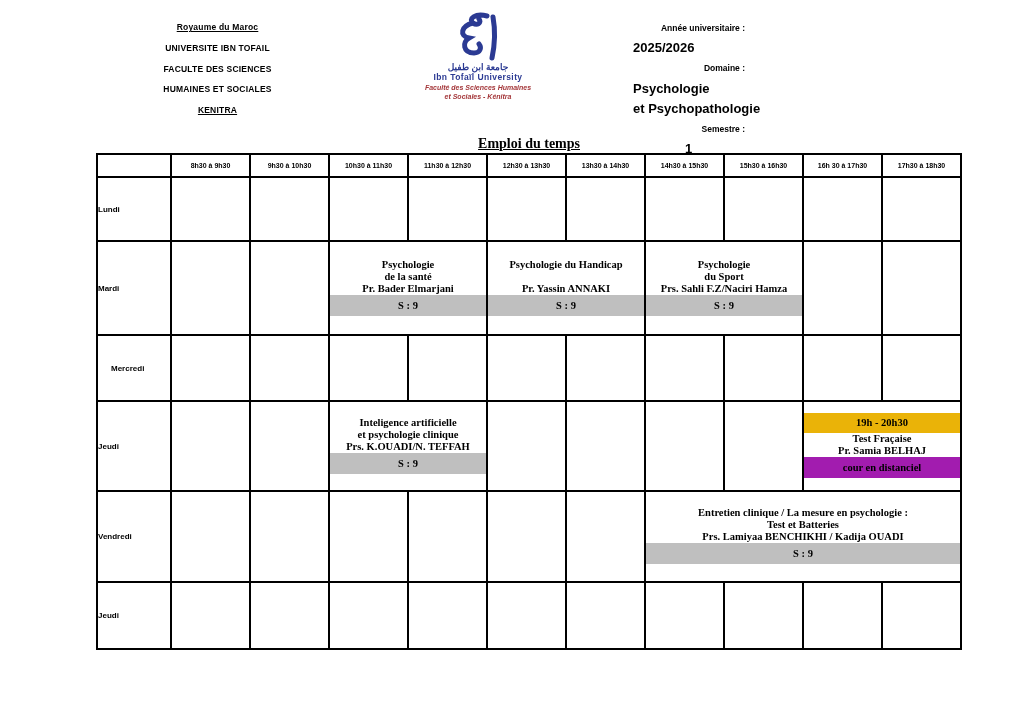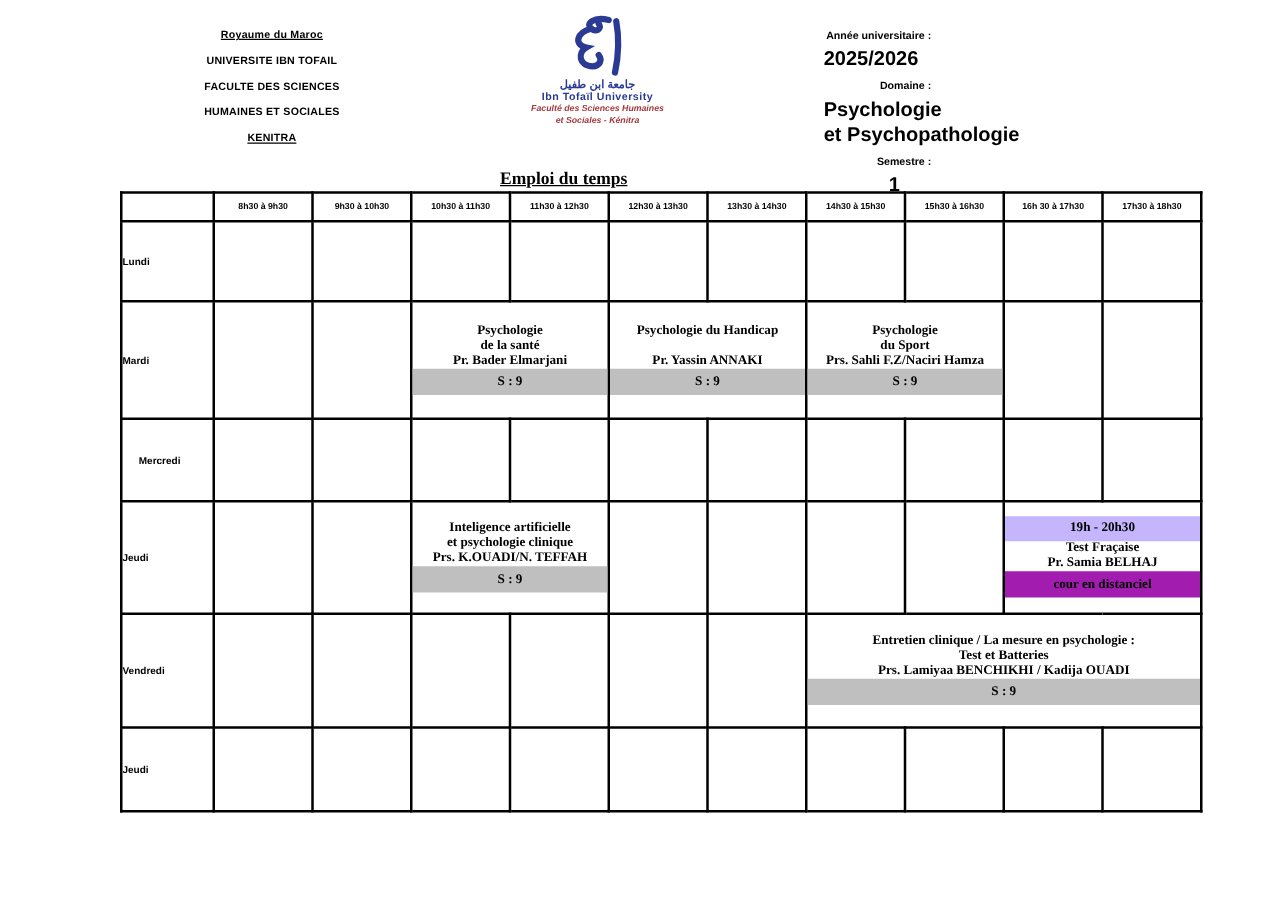--- a/index.html
+++ b/index.html
@@ -14,25 +14,25 @@
   }
   .inst-block .u{text-decoration:underline;}
   .logo-block{position:absolute;left:396px;top:12px;width:164px;text-align:center;}
   .logo-mark{display:block;margin:0 auto;}
   .logo-arabic{font-size:9px;line-height:10px;font-weight:bold;}
   .logo-name{font-size:8.5px;font-weight:bold;letter-spacing:.4px;line-height:11px;}
   .logo-fac{font-size:7px;font-style:italic;font-weight:bold;line-height:9px;}
   .info-block{position:absolute;left:633px;top:18px;}
   .info-row{display:flex;line-height:20.2px;flex-direction:column;}
   .info-label{width:112px;text-align:right;font-weight:bold;font-size:8.5px;padding-right:6px;}
-  .info-value{font-weight:bold;font-size:16px;margin-left:26px;}
+  .info-value{font-weight:bold;font-size:13px;}
   .sem-val{padding-left:52px;}
   
   .page-title{
-    position:absolute;top:136px;left:400px;width:180px;text-align:left;
+    position:absolute;top:136px;left:400px;width:180px;text-align:right;
     font-family:"Liberation Serif", serif;font-weight:bold;font-size:14px;
     text-decoration:underline;
   }
   
   table.tt{
     position:absolute;left:96px;top:153px;border-collapse:collapse;
     table-layout:fixed;width:842px;
   }
   table.tt td{
     border:2px solid #000;padding:0;background:#fff;vertical-align:middle;
@@ -194,21 +194,21 @@
             </div>
             <div class="room-band" style="background: rgb(191, 191, 191);">S : 9</div>
           </div>
         </td>
         <td></td>
         <td></td>
         <td></td>
         <td></td>
         <td colspan="2" class="course-cell">
           <div class="cell-flex">
-            <div class="time-banner" style="background: #c4b5fd;">19h - 20h30</div>
+            <div class="time-banner" style="background: #eab308;">19h - 20h30</div>
             <div class="course-lines">
               <div class="course-line">Test Fraçaise</div>
               <div class="course-line">Pr. Samia BELHAJ</div>
             </div>
             <div class="room-band" style="background: #a21caf;">cour en distanciel</div>
           </div>
         </td>
       </tr>
       <tr>
         <td class="day-cell" style="height: 89px;">Vendredi</td>

